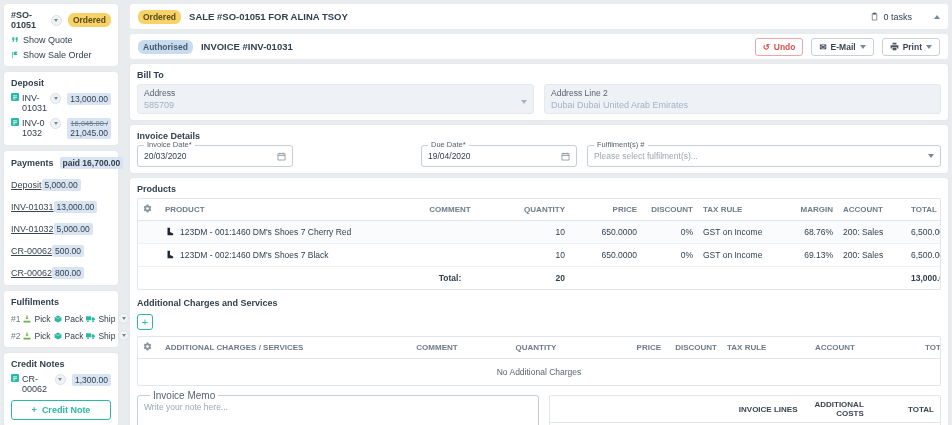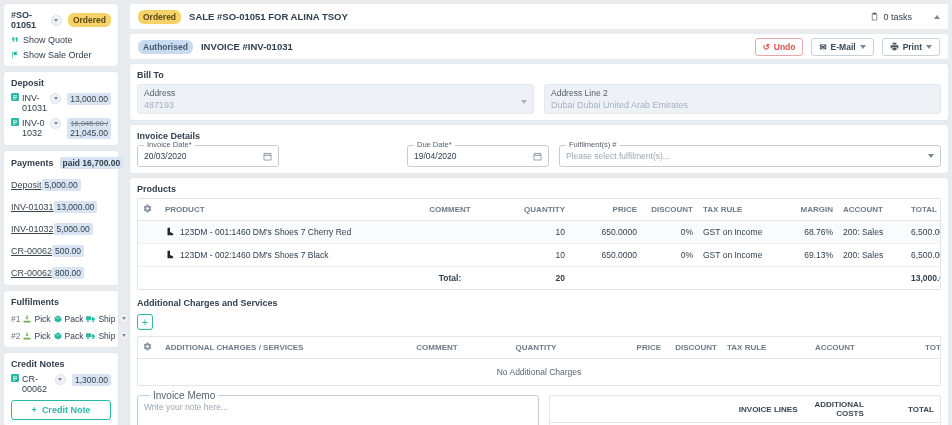--- a/index.html
+++ b/index.html
@@ -40,21 +40,21 @@
   .addr-row{display:flex;gap:10px}
   .addr-field{flex:1;background:#eef1f5;border:1px solid #e4e9ef;border-radius:3px;padding:3px 6px;display:flex;flex-direction:column;gap:2px;position:relative}
   .addr-field .lbl{color:#56636f;font-size:8.5px}
   .addr-field .val{color:#a3b2c6}
   .addr-field .caret{position:absolute;right:6px;top:12px;opacity:.6}
   .fields-row{display:flex;align-items:center}
   .ffield{position:relative;border:1px solid #c5cdd5;border-radius:3px;height:22px;display:flex;align-items:center;padding:0 6px;background:#fff}
   .ffield .flabel{position:absolute;top:-6px;left:6px;background:#fff;padding:0 3px;font-size:7.5px;color:#56636f}
   .ffield input{border:0;outline:none;flex:1;font:8.5px "Liberation Sans",sans-serif;color:#32404e;min-width:0;background:transparent}
   .ffield input::placeholder{color:#9aa7b3}
-  .f-date{width:142px}
+  .f-date{width:156px}
   .f-gap{width:128px}
   .f-gap2{width:10px}
   .f-ful{flex:1}
   .tablebox{border:1px solid #e1e6ec;border-radius:2px;background:#fff}
   table{width:100%;border-collapse:collapse;table-layout:fixed}
   th{color:#6e7b87;font-weight:bold;text-align:left;padding:5px 5px;font-size:8px;border-bottom:1px solid #e1e6ec;overflow:hidden;white-space:nowrap}
   td{padding:6px 5px;font-size:8.5px;border-bottom:1px solid #eef1f4;overflow:hidden;white-space:nowrap}
   tr:last-child td{border-bottom:0}
   .r{text-align:right}.c{text-align:center}
   .prod-row1 td{background:#fafbfd}
@@ -298,21 +298,21 @@
         <span>Print</span>
         <span class="caret"></span>
       </button>
     </div>
 
     <div class="card section">
       <div class="sec-title">Bill To</div>
       <div class="addr-row">
         <div class="addr-field">
           <span class="lbl">Address</span>
-          <span class="val">487193</span>
+          <span class="val">585709</span>
           <span class="caret"></span>
         </div>
         <div class="addr-field">
           <span class="lbl">Address Line 2</span>
           <span class="val">Dubai Dubai  United Arab Emirates</span>
         </div>
       </div>
     </div>
 
     <div class="card section">

